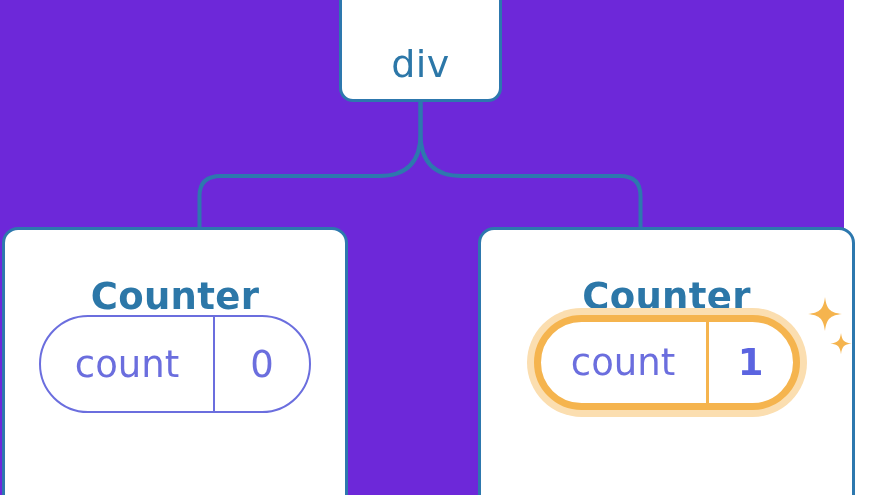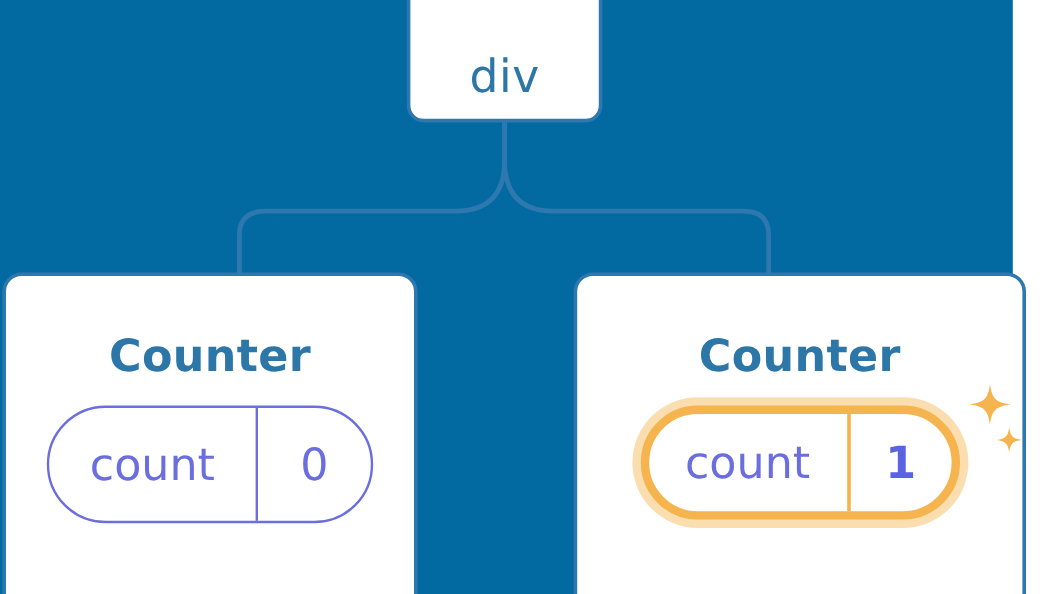--- a/index.html
+++ b/index.html
@@ -10,21 +10,21 @@
   body {
     width: 881px;
     height: 495px;
     overflow: hidden;
     font-family: "DejaVu Sans", "Liberation Sans", sans-serif;
   }
   #stage {
     position: relative;
     width: 844px;
     height: 495px;
-    background: #0369a1;
+    background: #6d28d9;
   }
   #connectors {
     position: absolute;
     left: 0;
     top: 0;
     width: 881px;
     height: 495px;
     pointer-events: none;
   }
 
@@ -71,21 +71,20 @@
     font-size: 37px;
     color: #2c77a8;
     line-height: 1;
     font-weight: 700;
     letter-spacing: 0.3px;
   }
 
   
   .pill-wrap {
     position: relative;
-    margin-top: 23px;
     display: flex;
     align-items: center;
     justify-content: center;
   }
   .pill {
     position: relative;
     display: flex;
     align-items: stretch;
     box-sizing: border-box;
     border-radius: 999px;

